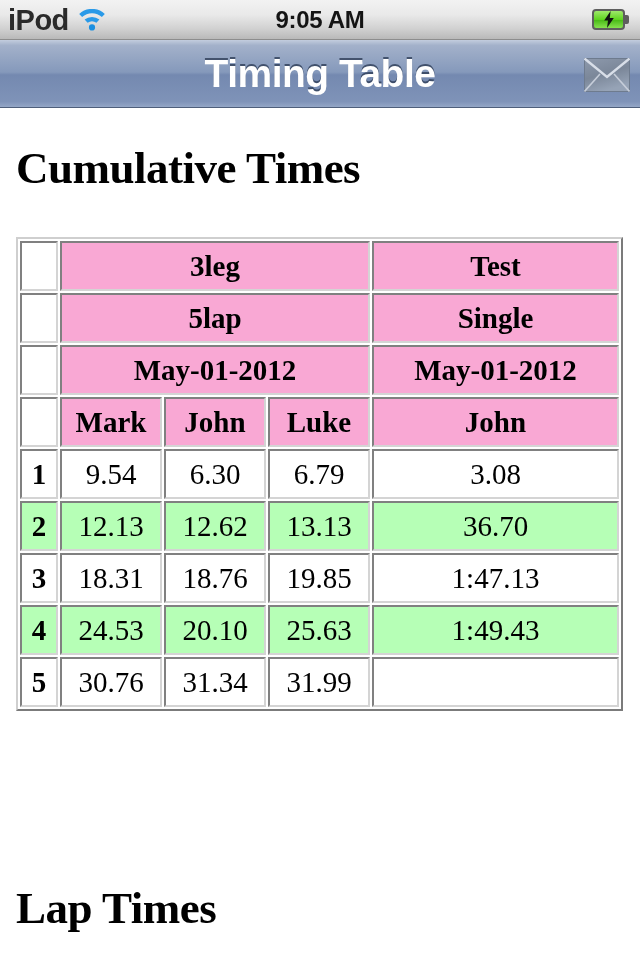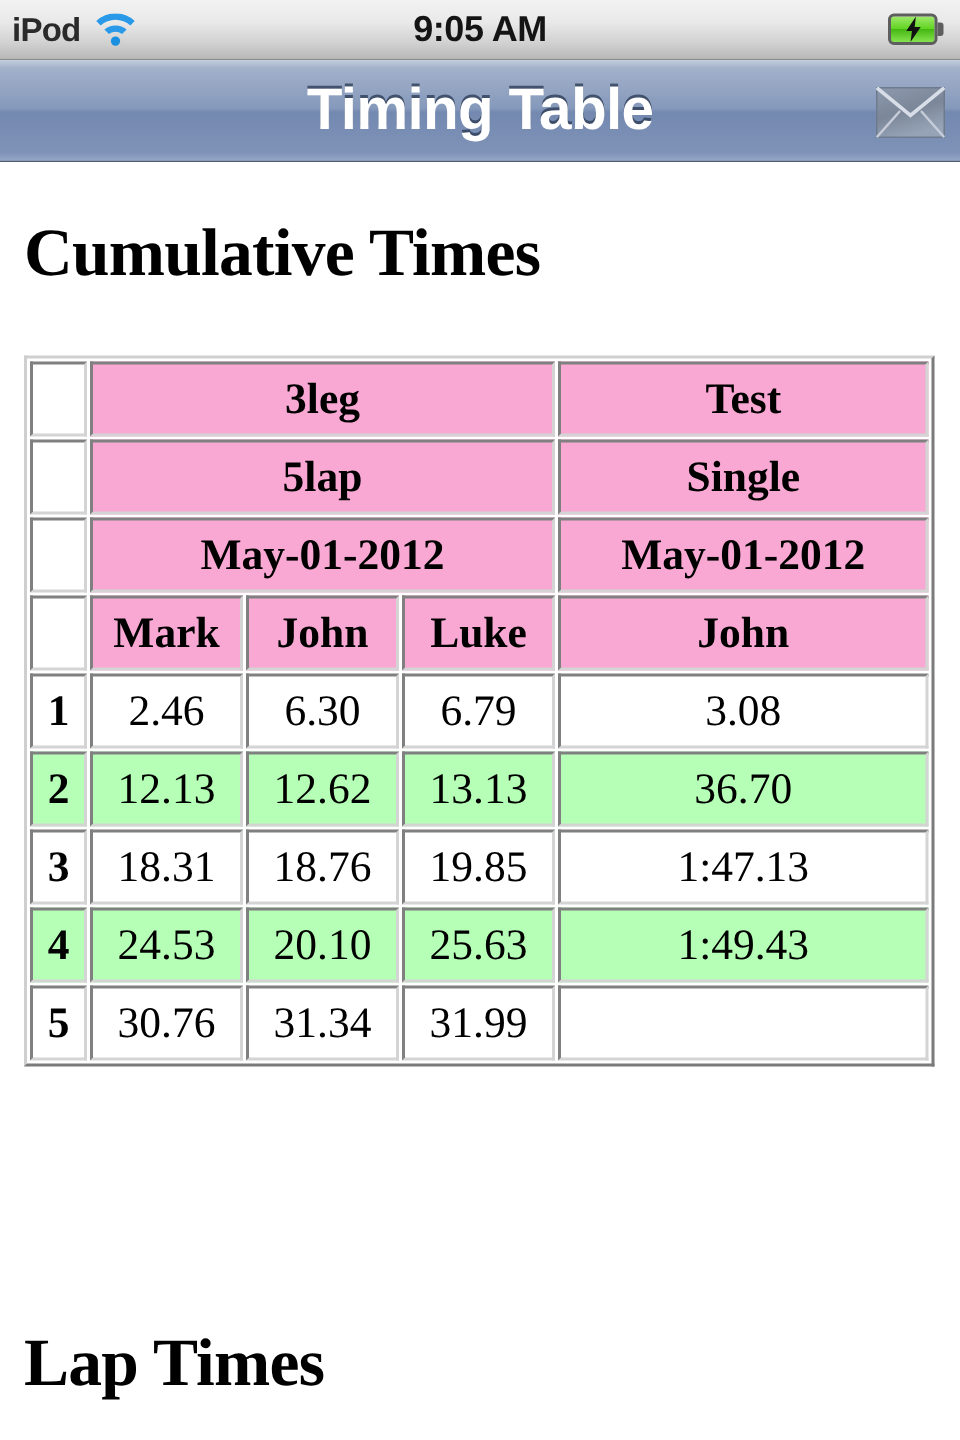--- a/index.html
+++ b/index.html
@@ -28,21 +28,21 @@
   .sb-left {
     position: absolute;
     left: 8px;
     top: 0;
     height: 40px;
     display: flex;
     align-items: center;
     gap: 8px;
   }
   .sb-carrier {
-    font-size: 22px;
+    font-size: 29px;
     font-weight: bold;
     color: #2a2a2a;
     letter-spacing: -0.5px;
     line-height: 1;
   }
   .wifi {
     width: 30px;
     height: 22px;
     position: relative;
     display: inline-block;
@@ -271,21 +271,21 @@
       <tr>
         <td class="rownum blank"></td>
         <td class="hdr col-name">Mark</td>
         <td class="hdr col-name">John</td>
         <td class="hdr col-name">Luke</td>
         <td class="hdr col-last">John</td>
       </tr>
 
       <tr>
         <td class="rownum">1</td>
-        <td class="col-name">2.46</td>
+        <td class="col-name">9.54</td>
         <td class="col-name">6.30</td>
         <td class="col-name">6.79</td>
         <td class="col-last">3.08</td>
       </tr>
       <tr class="alt">
         <td class="rownum">2</td>
         <td class="col-name">12.13</td>
         <td class="col-name">12.62</td>
         <td class="col-name">13.13</td>
         <td class="col-last">36.70</td>

